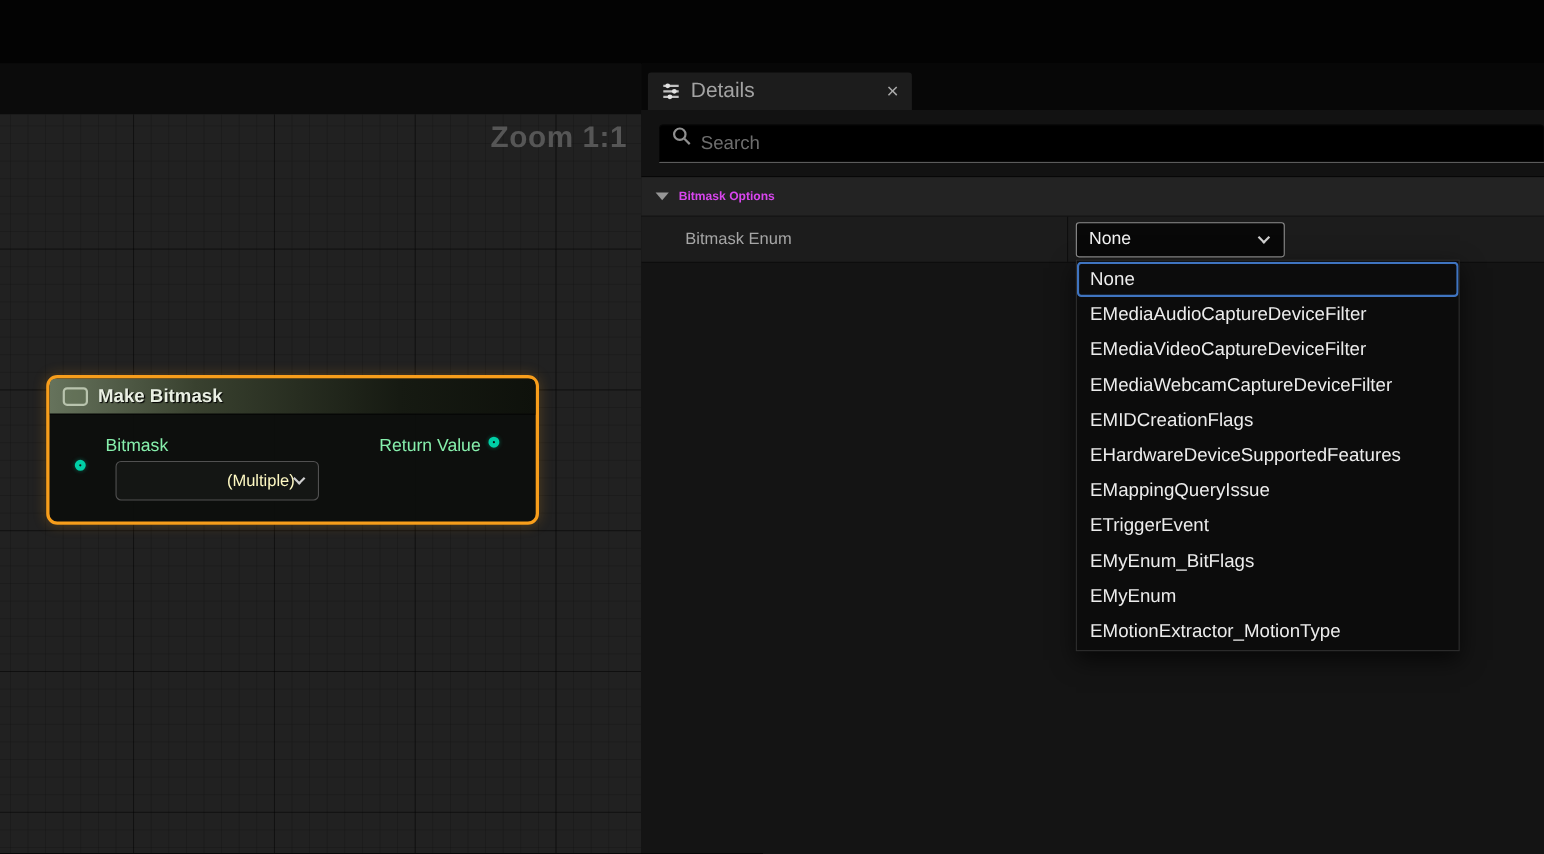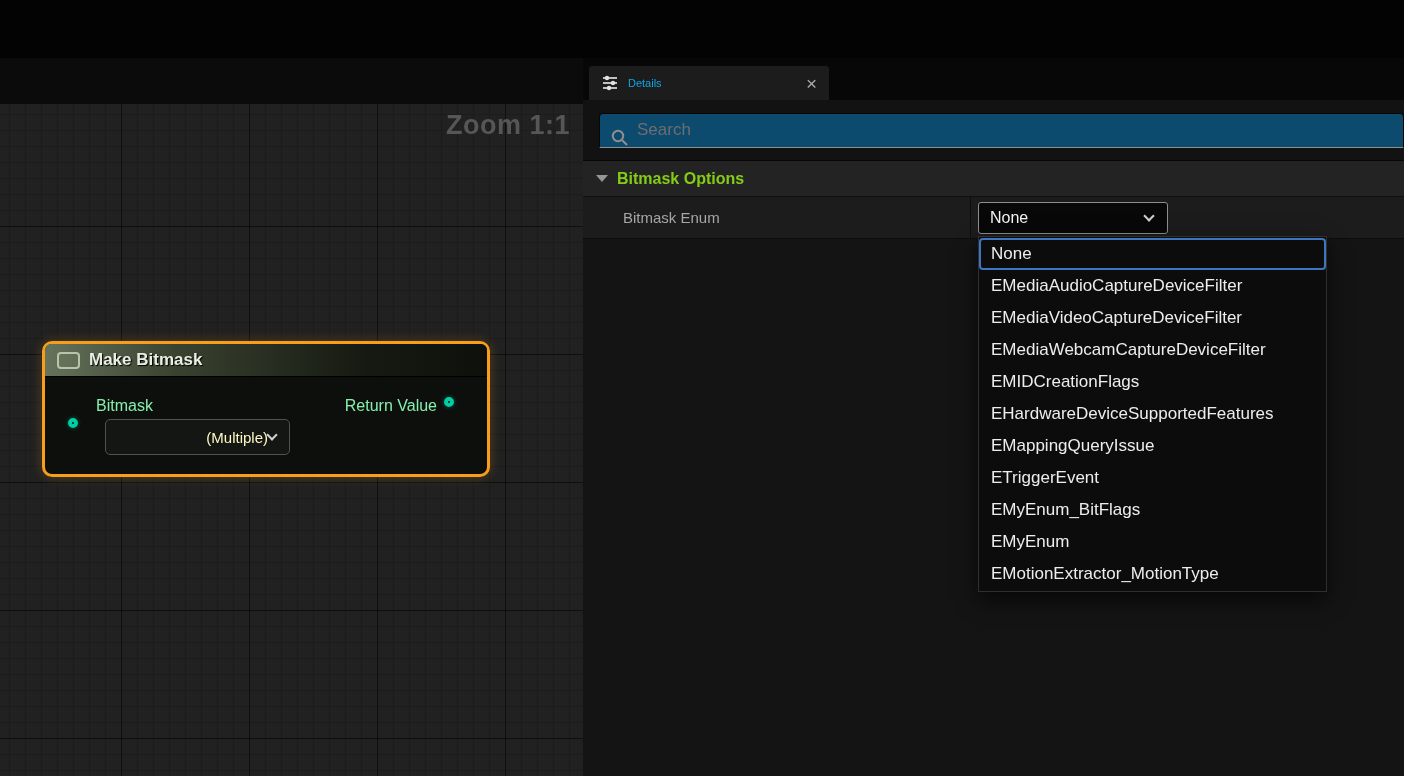--- a/index.html
+++ b/index.html
@@ -77,43 +77,43 @@
   }
 
   
   .details { position:absolute; left:583px; top:58px; width:821px; height:718px; background:#141414; }
   .tab-well { position:absolute; left:0; top:0; width:100%; height:42px; background:#070707; }
   .tab {
     position:absolute; left:6px; top:8px; width:240px; height:34px;
     background:#1c1c1c; border-radius:3px 3px 0 0;
     display:flex; align-items:center; gap:9px; padding:0 12px;
   }
-  .tab-label { color:#0ea5e9; font-size:11px; flex:1; }
+  .tab-label { color:#a3a3a3; font-size:19px; flex:1; }
   .tab-close { color:#a9a9a9; font-size:19px; line-height:19px; cursor:default; }
 
   .search-row { position:absolute; left:0; top:42px; width:100%; height:60px; background:#121212; display:flex; align-items:center; padding-left:16px; }
   .search-box {
     position:relative; flex:1; height:35px;
-    background:#0c4a6e; border:1px solid #060606; border-bottom:1px solid #8f8f8f;
+    background:#000000; border:1px solid #060606; border-bottom:1px solid #8f8f8f;
     border-radius:4px 4px 0 0;
-    display:flex; align-items:flex-end; padding-left:10px; gap:8px;
+    display:flex; align-items:flex-start; padding-left:10px; gap:8px;
   }
   .search-input {
     flex:1; height:100%; background:transparent; border:none; outline:none;
     color:#cfcfcf; font-size:17px; font-family:inherit;
   }
   .search-input::placeholder { color:#6e6e6e; }
 
   .cat-header {
     position:absolute; left:0; top:102px; width:100%; height:37px;
     background:#232323; border-top:1px solid #070707; border-bottom:1px solid #101010;
     display:flex; align-items:center; gap:9px; padding-left:13px;
   }
   .tri { width:0; height:0; border-left:6px solid transparent; border-right:6px solid transparent; border-top:7px solid #969696; }
-  .cat-title { color:#84cc16; font-size:16px; font-weight:bold; }
+  .cat-title { color:#d946ef; font-size:11px; font-weight:bold; }
 
   .prop-row {
     position:absolute; left:0; top:139px; width:100%; height:42px;
     background:#1c1c1c; border-bottom:1px solid #0d0d0d;
   }
   .prop-label { position:absolute; left:40px; top:12px; color:#a6a6a6; font-size:15px; }
   .col-divider { position:absolute; left:387px; top:0; width:1px; height:100%; background:#0e0e0e; }
   .combo {
     position:absolute; left:395px; top:5px; width:190px; height:32px;
     background:#080808; border:1px solid #8f8f8f; border-radius:3px;

